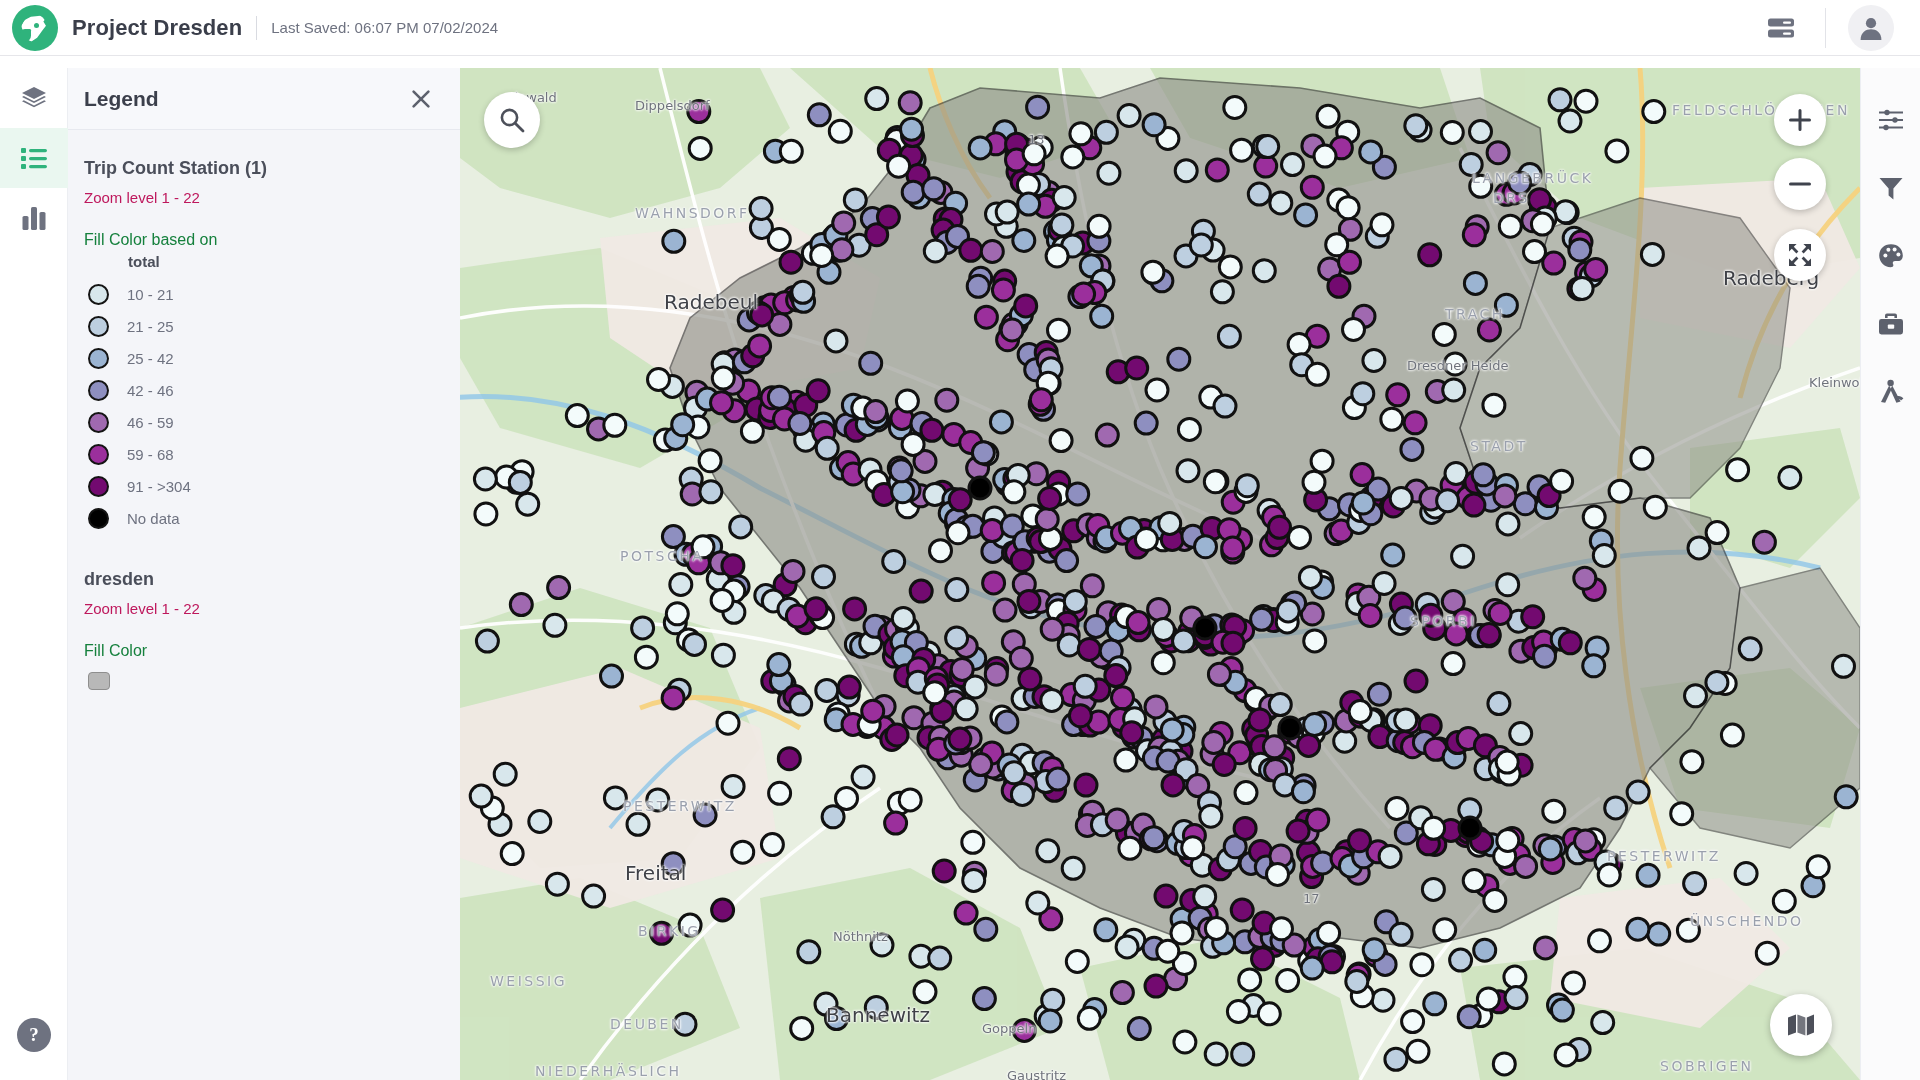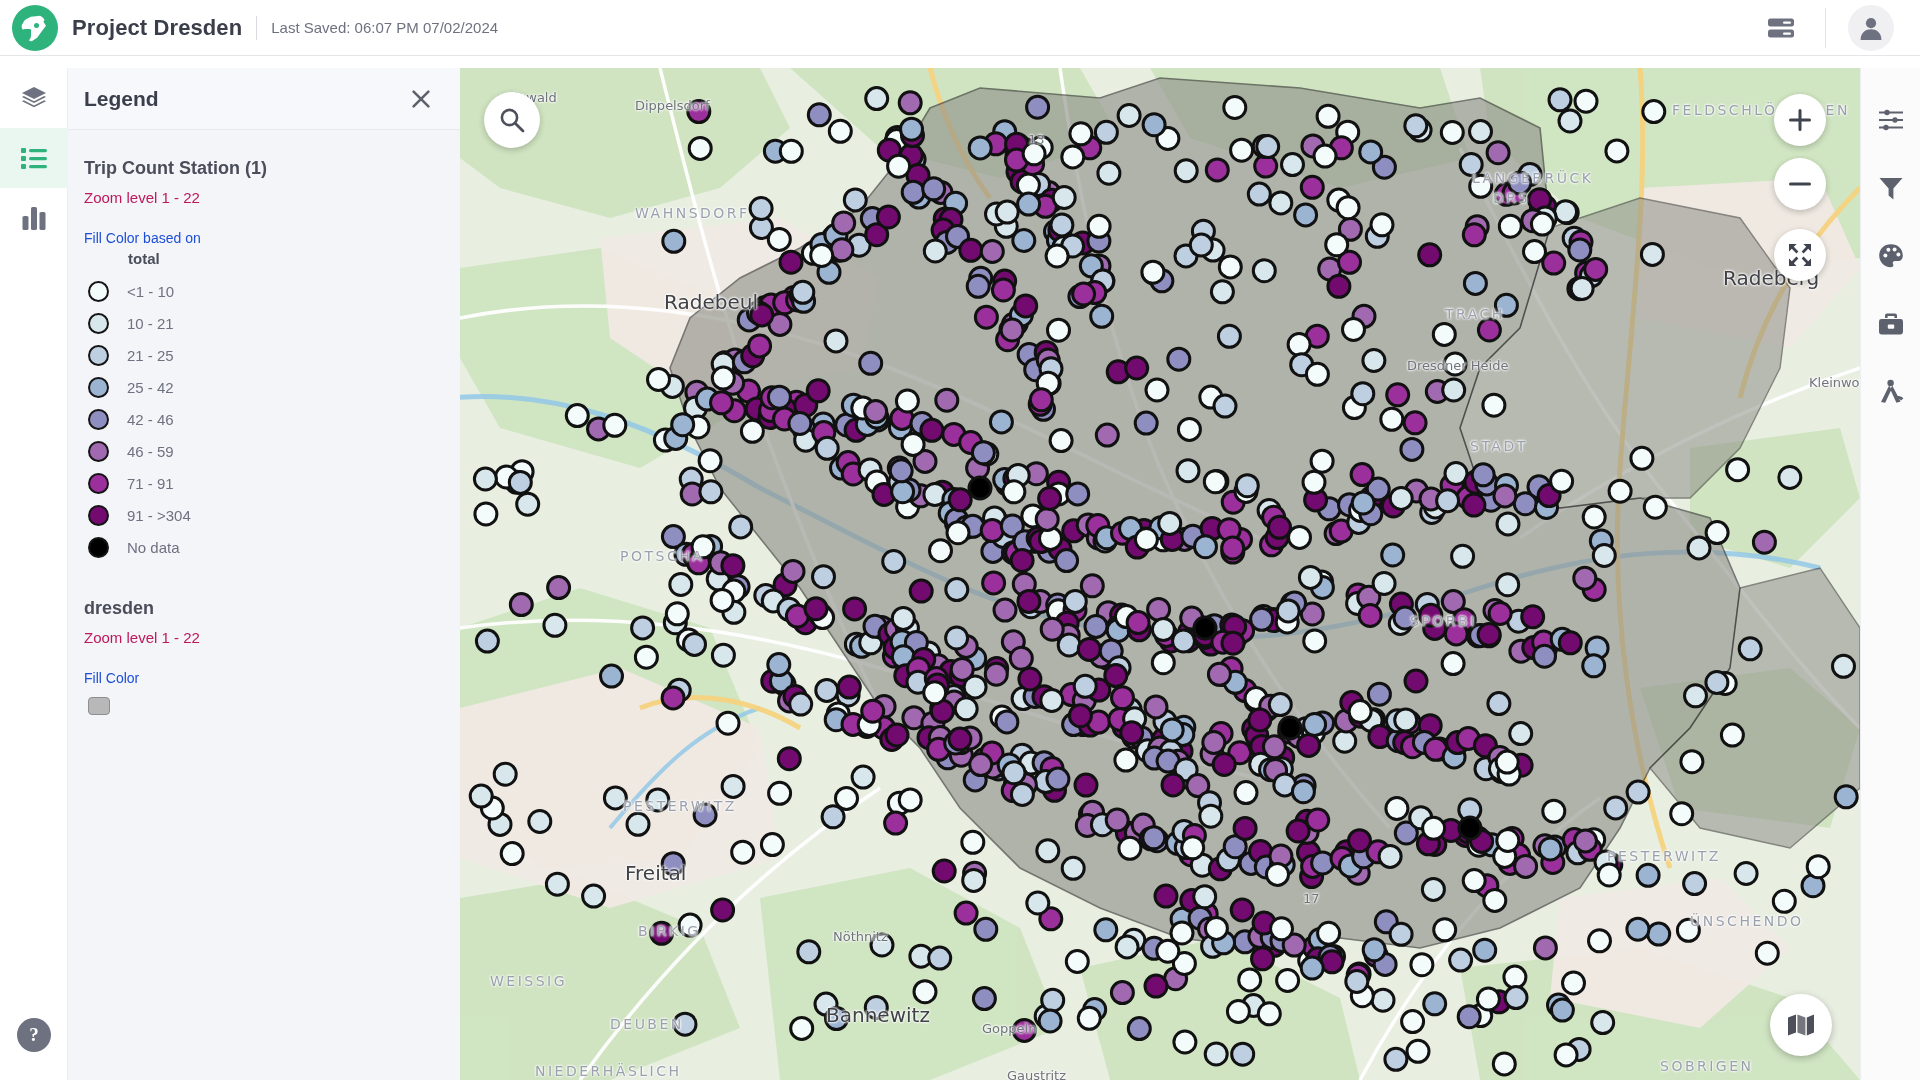--- a/index.html
+++ b/index.html
@@ -119,21 +119,21 @@
     display: flex; align-items: center; justify-content: center;
     cursor: pointer;
   }
   #legend-body { padding: 28px 20px 0 16px; overflow-y: auto; flex: 1 1 auto; }
   .layer-block { margin-bottom: 34px; }
   .layer-name {
     font-size: 18px; font-weight: bold; color: #4a4e5a;
     margin-bottom: 10px;
   }
   .layer-zoom { font-size: 15px; color: #be185d; margin-bottom: 22px; }
-  .layer-basis { font-size: 14px; color: #1d4ed8; line-height: 1.55; }
+  .layer-basis { font-size: 16px; color: #15803d; line-height: 1.55; }
   .layer-field { font-size: 15px; color: #4a4e5a; font-weight: bold; margin-bottom: 9px; margin-left: 44px; }
   .legend-row {
     display: flex; align-items: center;
     height: 32px;
   }
   .legend-swatch {
     width: 21px; height: 21px; border-radius: 50%;
     border: 2.5px solid #141414;
     margin-left: 4px; flex: 0 0 auto;
   }
@@ -280,24 +280,20 @@
       </div>
     </div>
     <div id="legend-body">
 
       <div class="layer-block">
         <div class="layer-name">Trip Count Station (1)</div>
         <div class="layer-zoom">Zoom level 1 - 22</div>
         <div class="layer-basis">Fill Color based on</div>
         <div class="layer-field">total</div>
         <div id="legend-items">
-            <div class="legend-row">
-              <div class="legend-swatch" style="background: rgb(243, 251, 251);"></div>
-              <div class="legend-label">&lt;1 - 10</div>
-            </div>
             <div class="legend-row">
               <div class="legend-swatch" style="background: rgb(216, 231, 236);"></div>
               <div class="legend-label">10 - 21</div>
             </div>
             <div class="legend-row">
               <div class="legend-swatch" style="background: rgb(189, 207, 224);"></div>
               <div class="legend-label">21 - 25</div>
             </div>
             <div class="legend-row">
               <div class="legend-swatch" style="background: rgb(155, 180, 210);"></div>
@@ -306,21 +302,21 @@
             <div class="legend-row">
               <div class="legend-swatch" style="background: rgb(142, 143, 192);"></div>
               <div class="legend-label">42 - 46</div>
             </div>
             <div class="legend-row">
               <div class="legend-swatch" style="background: rgb(160, 105, 176);"></div>
               <div class="legend-label">46 - 59</div>
             </div>
             <div class="legend-row">
               <div class="legend-swatch" style="background: rgb(155, 47, 156);"></div>
-              <div class="legend-label">71 - 91</div>
+              <div class="legend-label">59 - 68</div>
             </div>
             <div class="legend-row">
               <div class="legend-swatch" style="background: rgb(115, 10, 112);"></div>
               <div class="legend-label">91 - &gt;304</div>
             </div>
             <div class="legend-row">
               <div class="legend-swatch" style="background: rgb(0, 0, 0);"></div>
               <div class="legend-label">No data</div>
             </div>
           </div>

